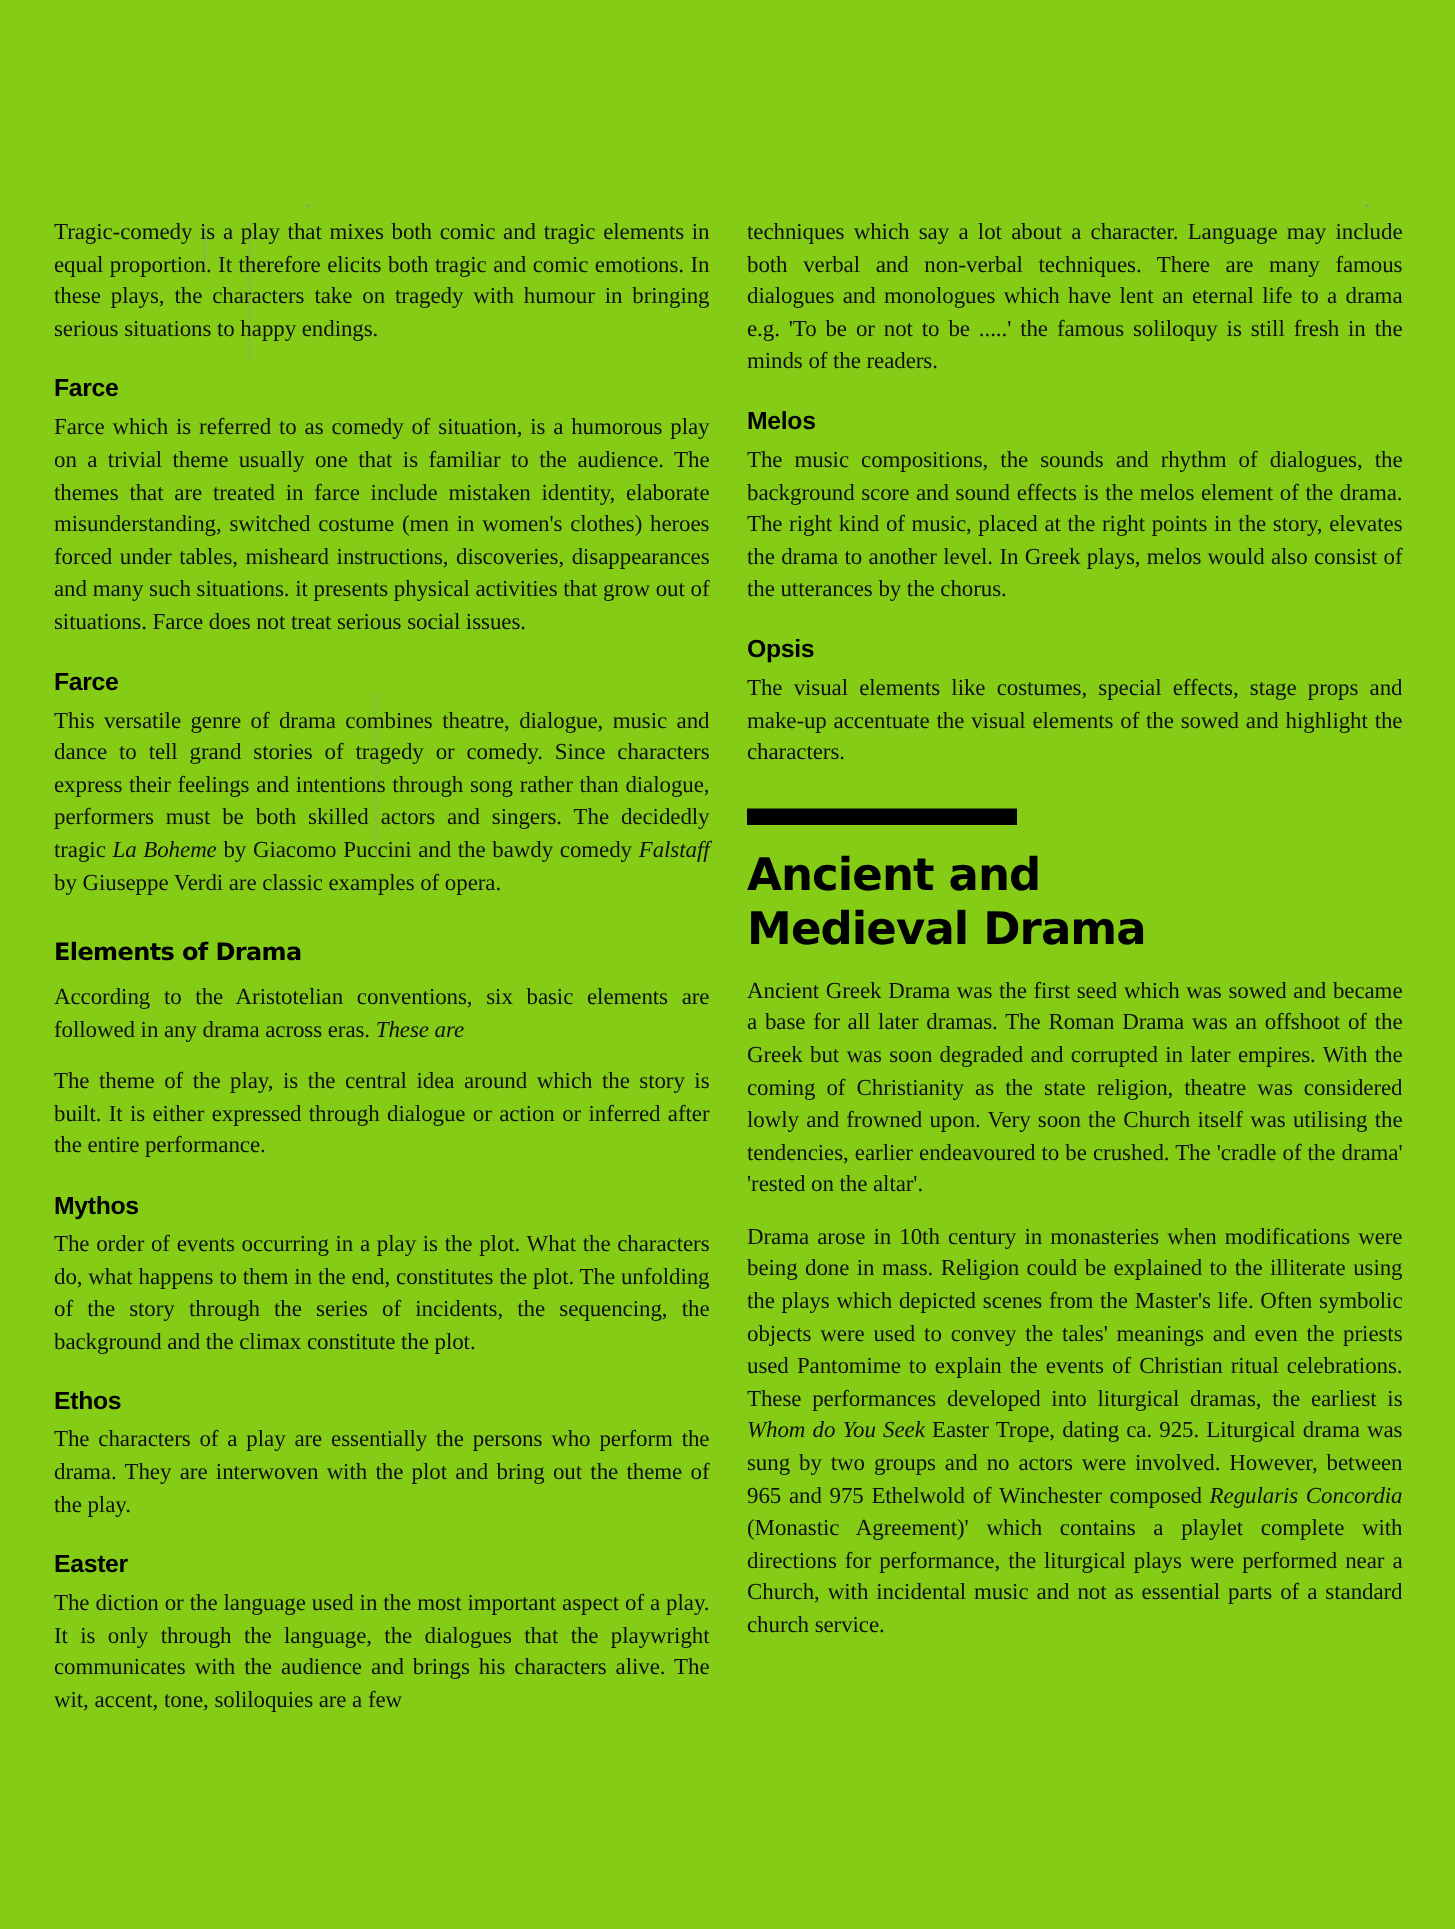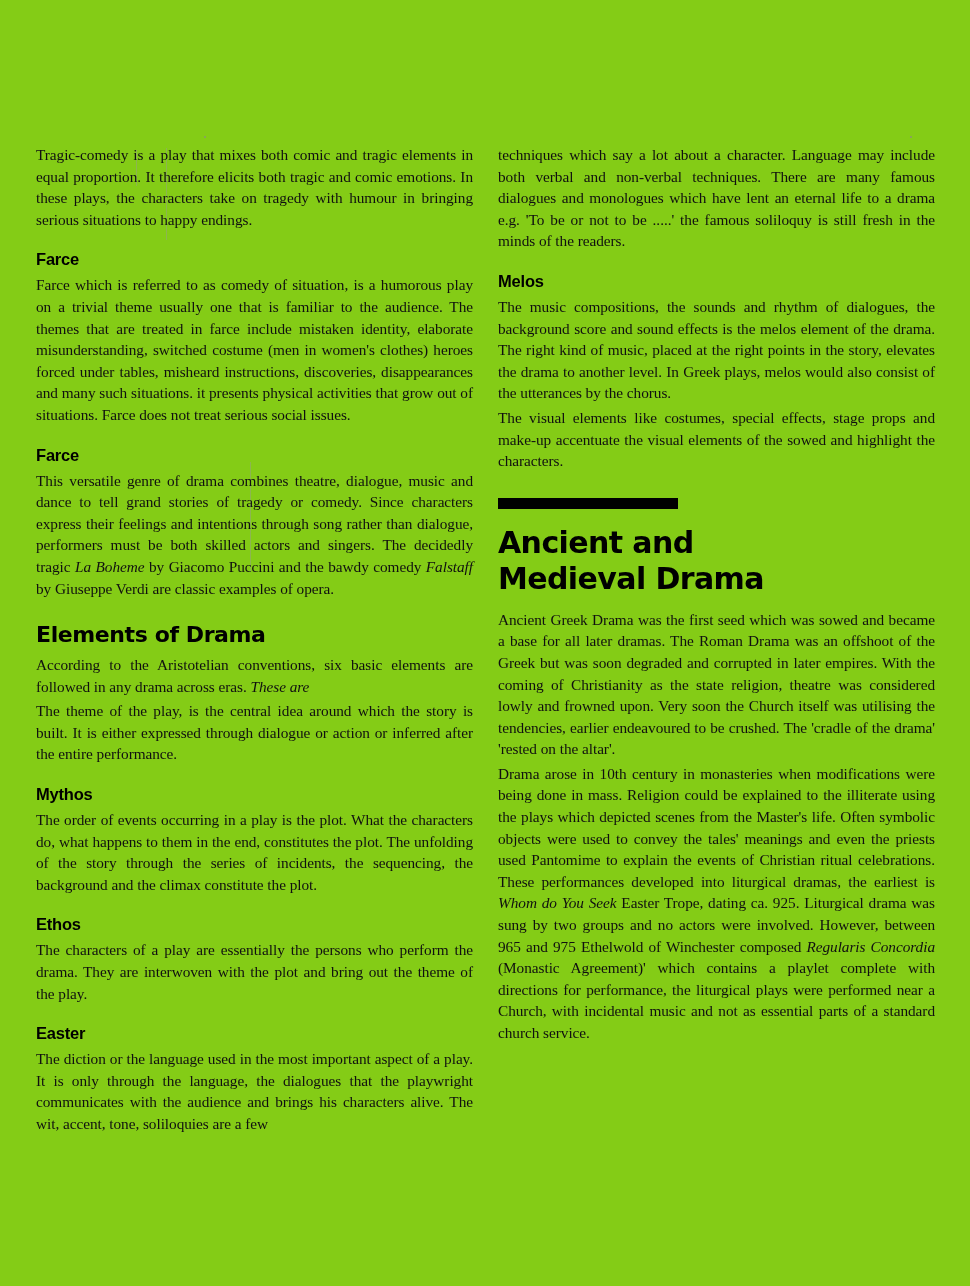--- a/index.html
+++ b/index.html
@@ -45,36 +45,36 @@
     font-family: "Liberation Serif", serif;
     font-size: 15.3px;
     line-height: 21.6px;
     text-align: justify;
     text-justify: inter-word;
     letter-spacing: -0.05px;
     color: #101010;
   }
 
   p.body + p.body {
-    margin-top: 3px;
+    margin-top: 13px;
   }
 
   h3.sub {
     font-family: Liberation Sans, sans-serif;
     font-size: 16.5px;
     font-weight: bold;
     letter-spacing: -0.2px;
     margin: 18px 0 4px 0;
     color: #000000;
     line-height: 22px;
   }
 
   h2.section {
     font-family: "DejaVu Sans", sans-serif;
-    font-size: 22px;
+    font-size: 16px;
     font-weight: bold;
     letter-spacing: -0.4px;
     margin: 22px 0 5px 0;
     color: #000000;
     line-height: 28px;
   }
 
   h1.chapter {
     font-family: "DejaVu Sans", sans-serif;
     font-size: 30px;
@@ -149,20 +149,21 @@
 
     </div>
 
     <div class="col">
 
       <p class="body">techniques which say a lot about a character. Language may include both verbal and non-verbal techniques. There are many famous dialogues and monologues which have lent an eternal life to a drama e.g. 'To be or not to be .....' the famous soliloquy is still fresh in the minds of the readers.</p>
 
       <h3 class="sub">Melos</h3>
       <p class="body">The music compositions, the sounds and rhythm of dialogues, the background score and sound effects is the melos element of the drama. The right kind of music, placed at the right points in the story, elevates the drama to another level. In Greek plays, melos would also consist of the utterances by the chorus.</p>
 
+      <h3 class="sub">Opsis</h3>
       <p class="body">The visual elements like costumes, special effects, stage props and make-up accentuate the visual elements of the sowed and highlight the characters.</p>
 
       <div class="rule-bar"></div>
 
       <h1 class="chapter">Ancient and Medieval Drama</h1>
 
       <p class="body">Ancient Greek Drama was the first seed which was sowed and became a base for all later dramas. The Roman Drama was an offshoot of the Greek but was soon degraded and corrupted in later empires. With the coming of Christianity as the state religion, theatre was considered lowly and frowned upon. Very soon the Church itself was utilising the tendencies, earlier endeavoured to be crushed. The 'cradle of the drama' 'rested on the altar'.</p>
 
       <p class="body"><span>Drama arose in 10th century in monasteries when modifications were being done in mass. Religion could be explained to the illiterate using the plays which depicted scenes from the Master's life. Often symbolic objects were used to convey the tales' meanings and even the priests used Pantomime to explain the events of Christian ritual celebrations. These performances developed into liturgical dramas, the earliest is </span><em class="ital">Whom do You Seek</em><span> Easter Trope, dating ca. 925. Liturgical drama was sung by two groups and no actors were involved. However, between 965 and 975 Ethelwold of Winchester composed </span><em class="ital">Regularis Concordia</em><span> (Monastic Agreement)' which contains a playlet complete with directions for performance, the liturgical plays were performed near a Church, with incidental music and not as essential parts of a standard church service.</span></p>
 

